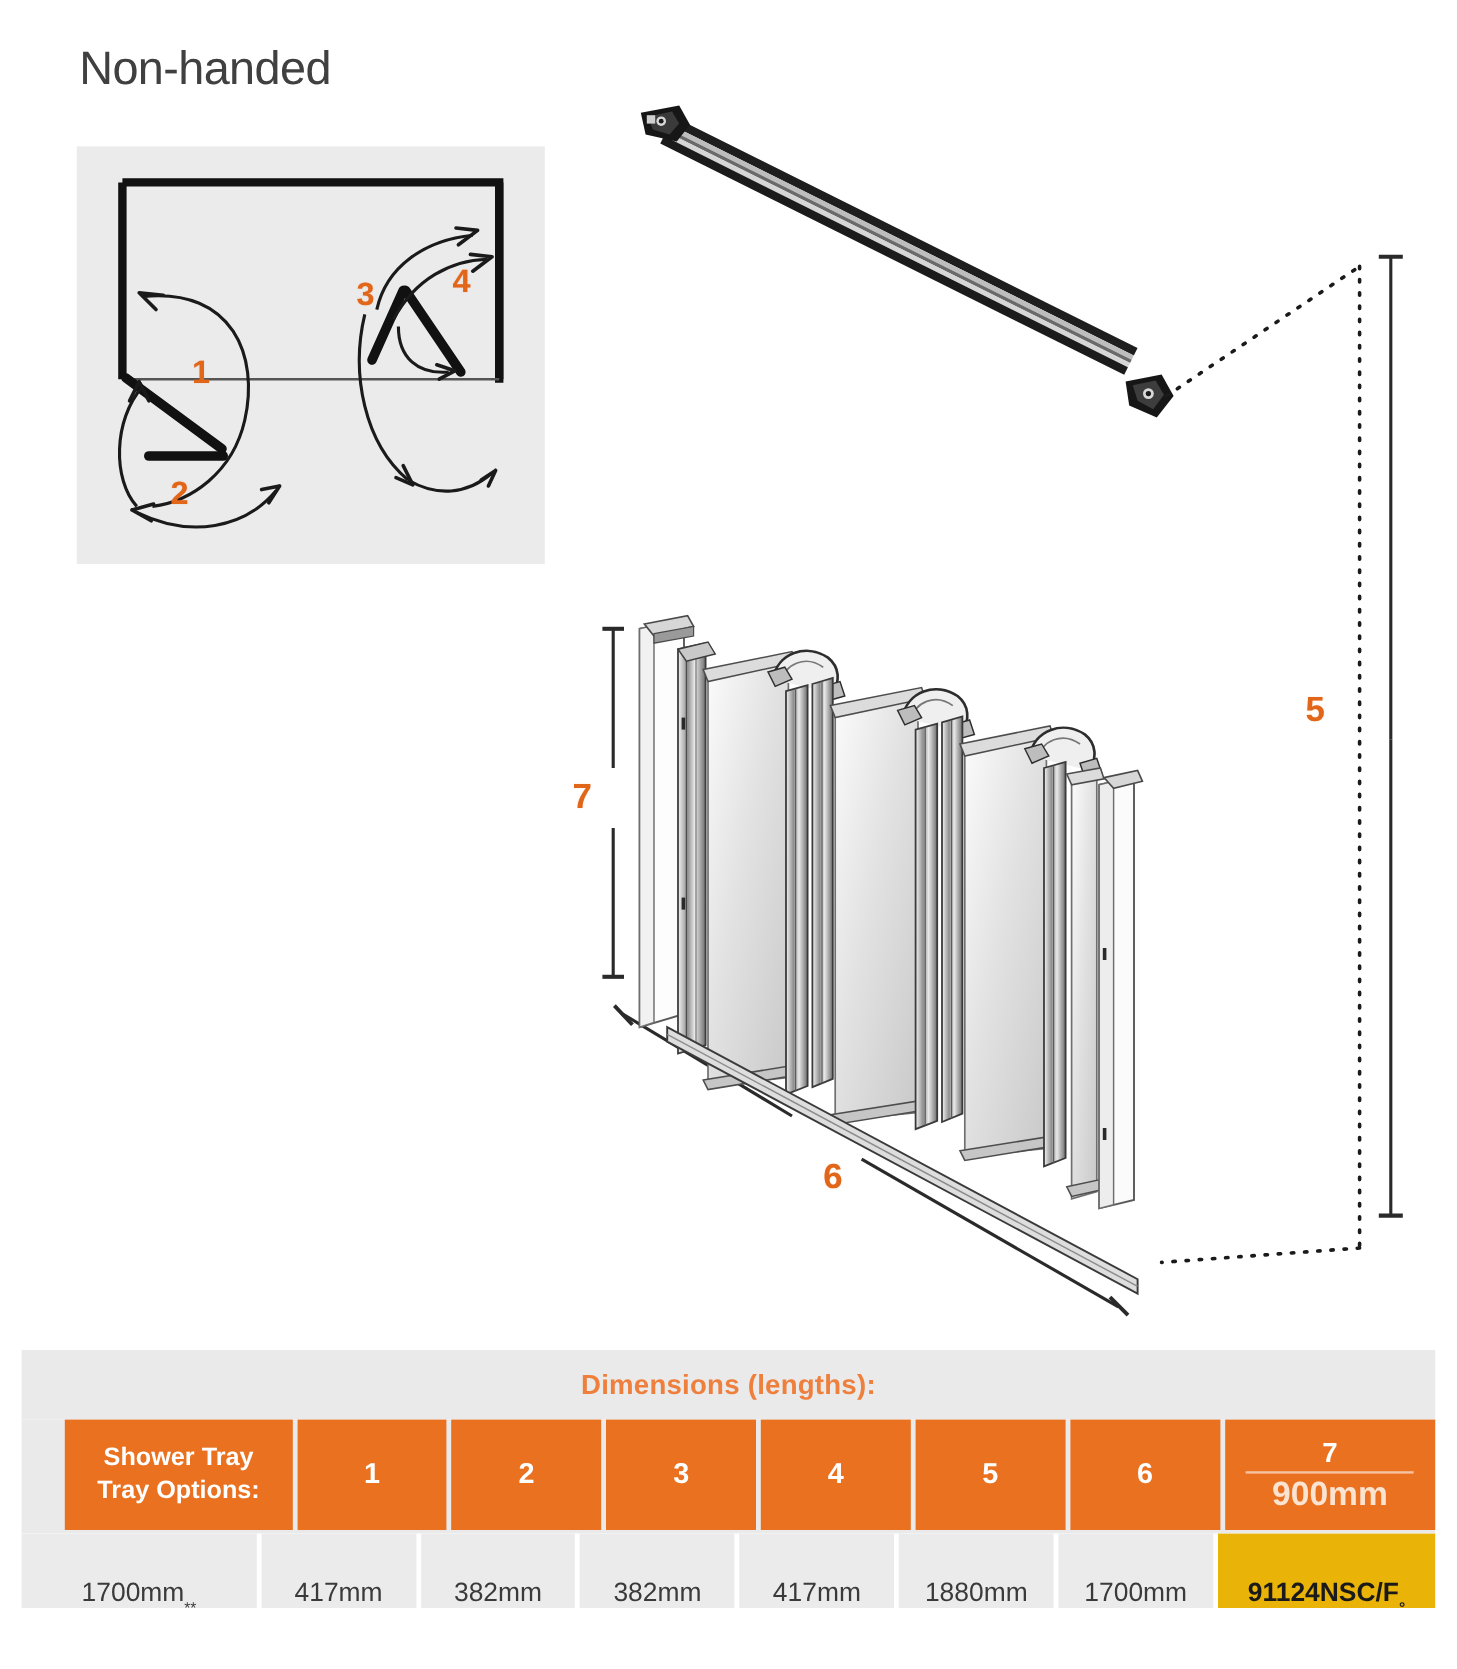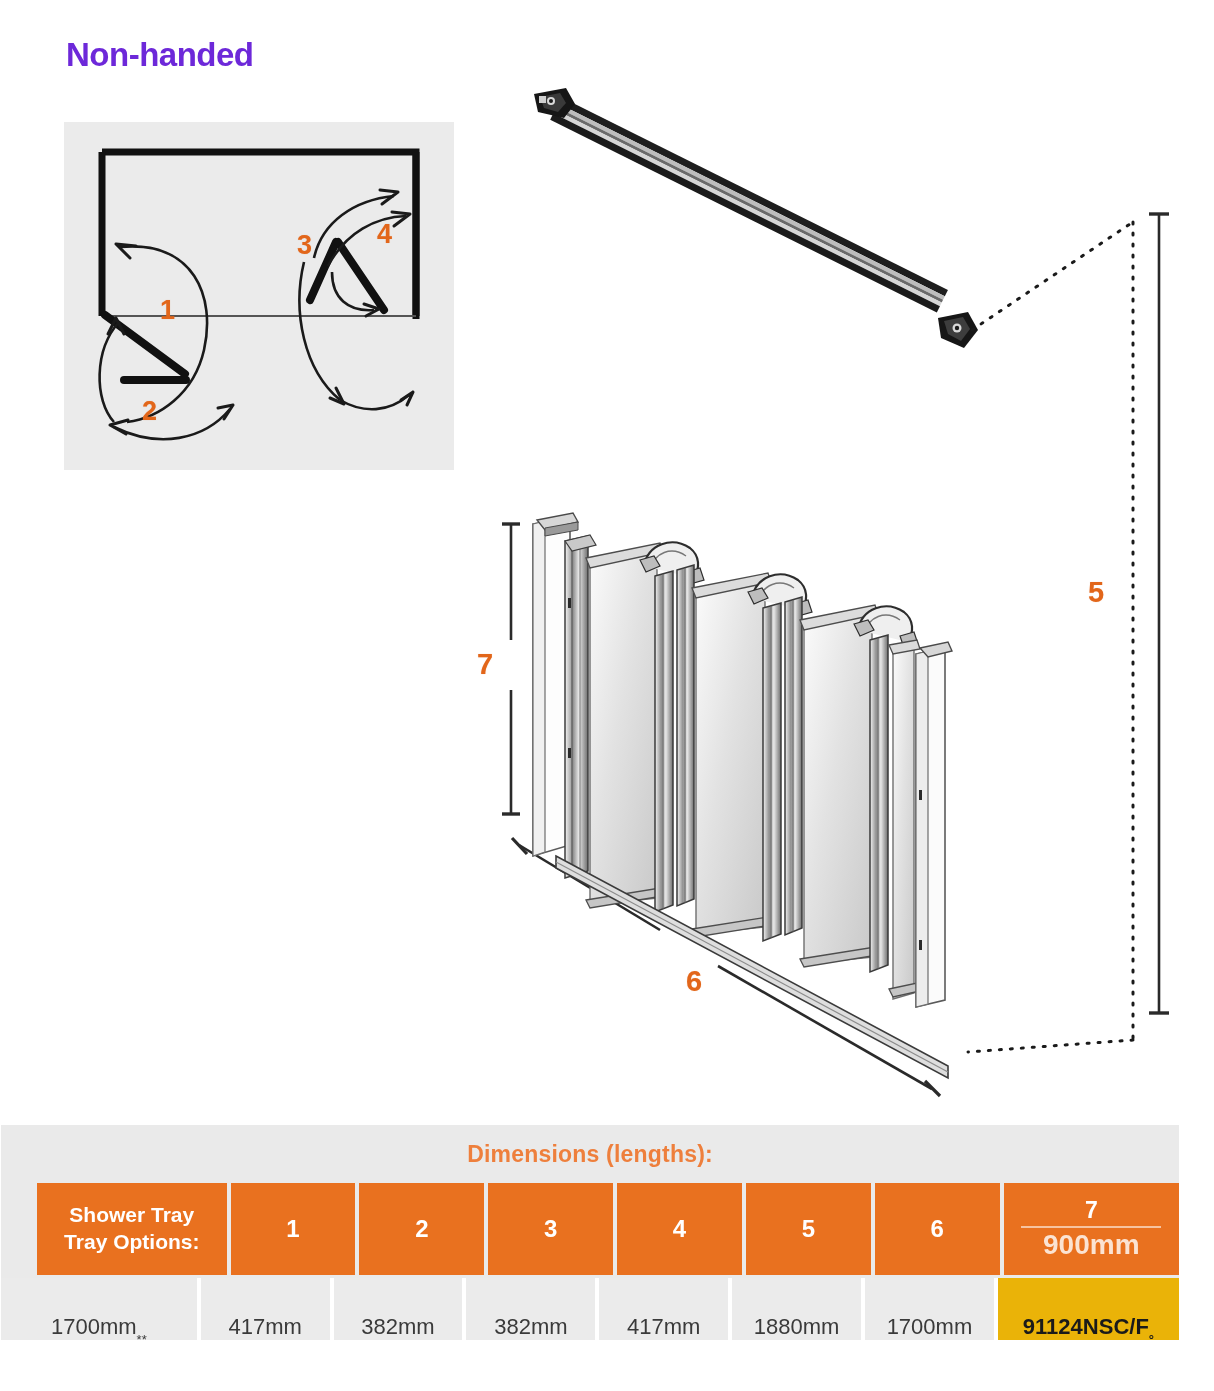--- a/index.html
+++ b/index.html
@@ -9,22 +9,22 @@
     font-family:"Liberation Sans", sans-serif;
     position:relative;
     overflow:hidden;
     color:#231f20;
   }
   #page{position:absolute;left:0;top:0;width:1214px;height:1391px;}
 
   
   .page-title{
     position:absolute;left:66px;top:36px;
-    font-size:33px;font-weight:bold;letter-spacing:-0.5px;
-    color:#6d28d9;
+    font-size:39px;font-weight:normal;letter-spacing:-0.5px;
+    color:#404040;
   }
 
   
   .swing-box{
     position:absolute;left:64px;top:122px;width:390px;height:348px;
     background:#ebebeb;
   }
   .swing-svg{position:absolute;left:0;top:0;}
 
   
@@ -36,21 +36,21 @@
     color:#e2661a;
     font-weight:bold;
     font-size:27px;
     line-height:1;
     text-shadow:0 0 1px rgba(226,102,26,.35);
   }
   .callout.big{font-size:29px;}
 
   
   .dim-table{
-    position:absolute;left:1px;top:1125px;width:1178px;border-radius:17px;
+    position:absolute;left:18px;top:1125px;width:1178px;border-radius:17px;
   }
   .tbl-title-row{
     background:#eaeaea;
     height:58px;
     display:flex;align-items:center;justify-content:center;
   }
   .tbl-title{
     color:#ee7f3c;
     font-weight:bold;
     font-size:23px;

